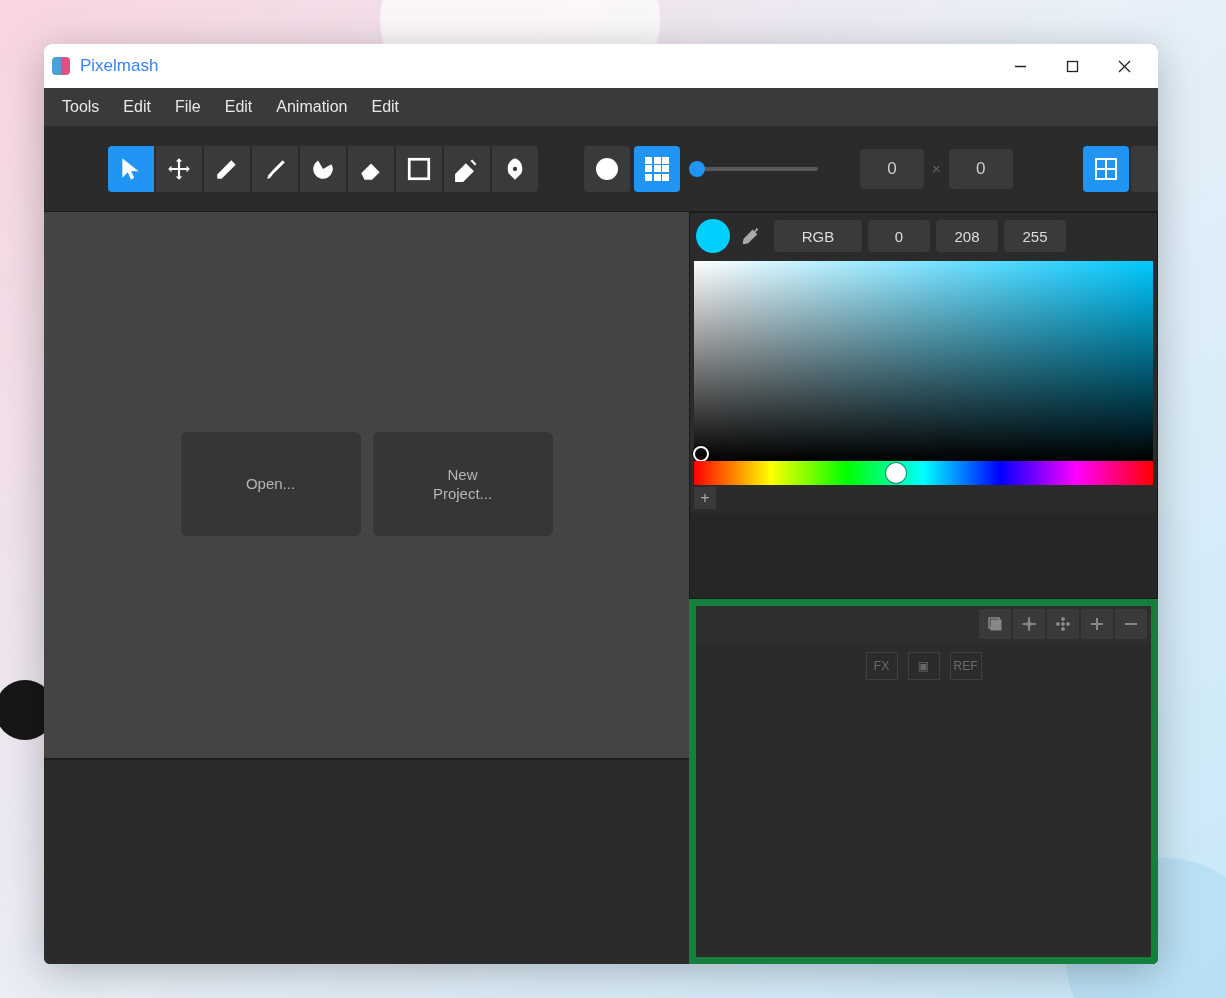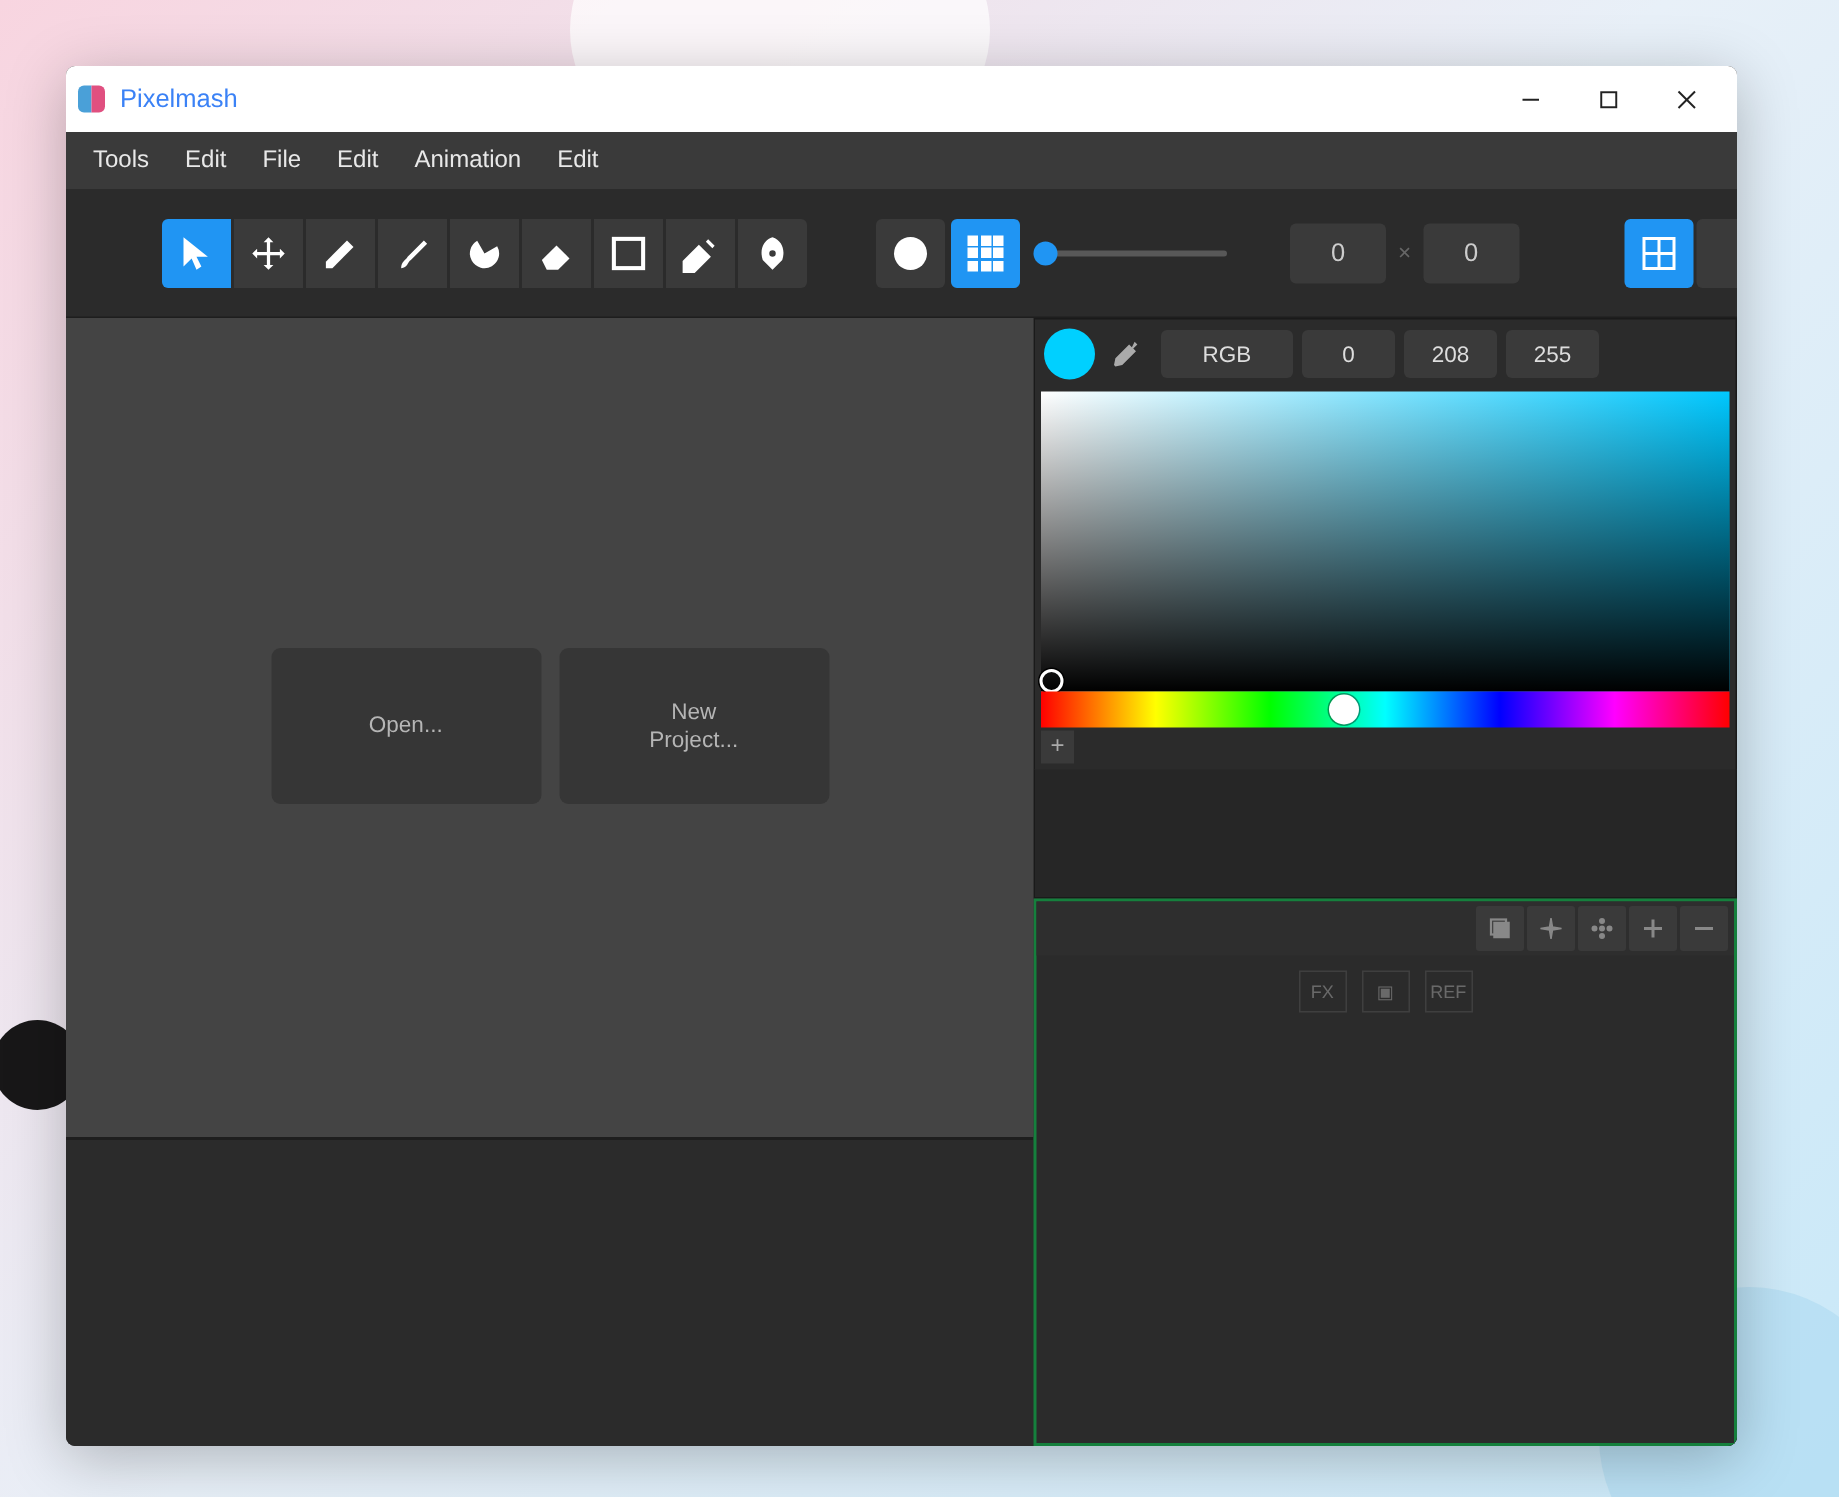--- a/index.html
+++ b/index.html
@@ -126,21 +126,21 @@
   .hue-bar {
     margin: 0 2px; height: 24px; position:relative;
     background: linear-gradient(to right, #f00, #ff0, #0f0, #0ff, #00f, #f0f, #f00);
   }
   .hue-thumb { position:absolute; left:192px; top:2px; width:20px; height:20px; border-radius:50%; background:#fff; box-shadow:0 0 0 1px rgba(0,0,0,0.4);}
   .swatch-row { display:flex; padding: 2px;}
   .add-swatch { width:22px; height:22px; background:#3a3a3a; color:#aaa; display:flex; align-items:center; justify-content:center; font-size:16px;}
 
   .panel-gap { height:86px; background:#262626; border: 1px solid #1a1a1a; border-top:none;}
 
-  .layers-section { flex:1; background:#2b2b2b; display:flex; flex-direction:column; border: 2px solid #15803d;}
+  .layers-section { flex:1; background:#2b2b2b; display:flex; flex-direction:column; border: 7px solid #15803d;}
   .layer-toolbar { height:36px; background:#2e2e2e; display:flex; justify-content:flex-end; align-items:center; gap:2px; padding-right:4px;}
   .lbtn { width:32px; height:30px; background:#3a3a3a; display:flex; align-items:center; justify-content:center; border-radius:2px;}
   .lbtn svg { width:16px; height:16px; fill:#888; stroke:#888;}
   .lbtn.minus { font-size:20px; color:#888; font-weight:bold;}
   .layer-types { height:48px; display:flex; align-items:center; justify-content:center; gap:10px;}
   .ltype { width:32px; height:28px; display:flex; align-items:center; justify-content:center; opacity:0.35; color:#ddd; font-size:12px; border:1px solid #666;}
   .layers-body { flex:1;}
 </style>
 </head>
 <body>

